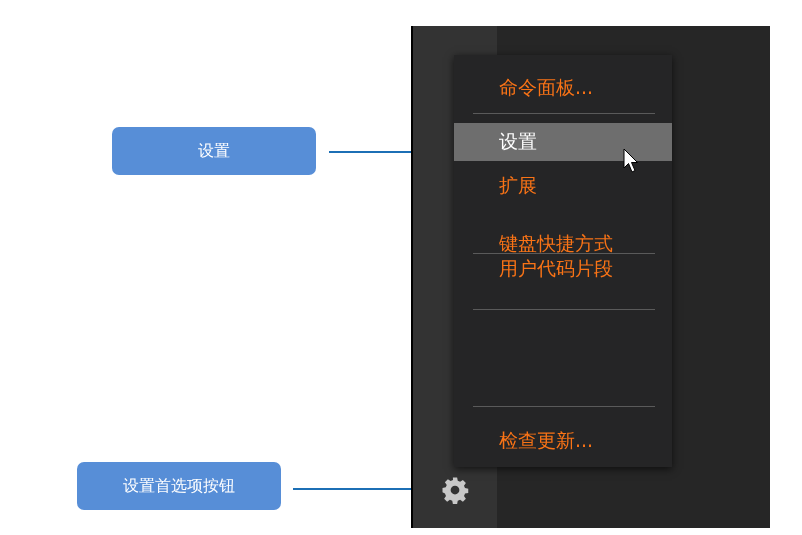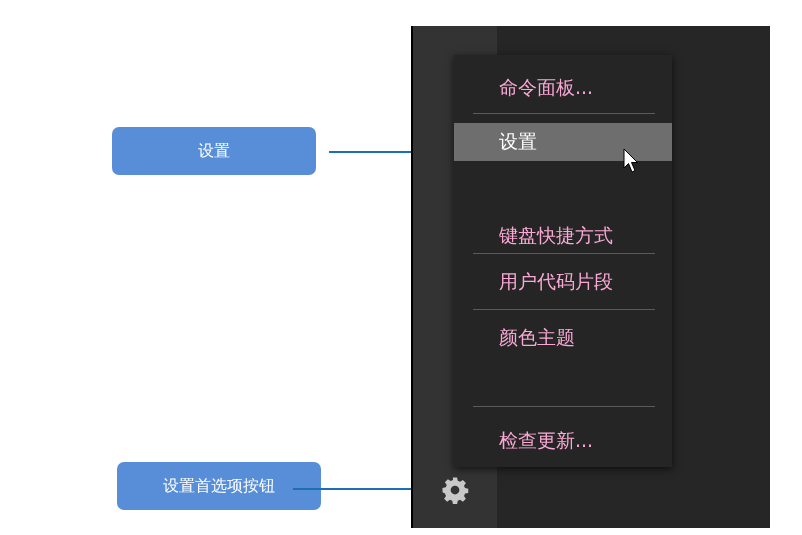--- a/index.html
+++ b/index.html
@@ -13,36 +13,36 @@
     }
     .arrow-line { position: absolute; height: 2px; background: #1c6fb5; }
     .arrow-head { position: absolute; width: 0; height: 0; border-top: 6px solid transparent; border-bottom: 6px solid transparent; border-left: 11px solid #1c6fb5; }
     .panel { position: absolute; left: 411px; top: 26px; width: 357px; height: 502px; background: #262626; border-left: 2px solid #000; }
     .activity-bar { position: absolute; left: 0; top: 0; width: 84px; height: 100%; background: #333333; }
     .gear { position: absolute; left: 27px; top: 449px; width: 30px; height: 30px; color: #c8c8c8; }
     .menu {
       position: absolute; left: 41px; top: 29px; width: 218px; height: 412px; background: #252526;
       box-shadow: 0 2px 8px rgba(0,0,0,0.65);
     }
-    .menu-item { position: absolute; left: 0; width: 218px; height: 38px; display: flex; align-items: center; color: #f9a8d4; font-size: 19px; }
+    .menu-item { position: absolute; left: 0; width: 218px; height: 38px; display: flex; align-items: center; color: #f97316; font-size: 19px; }
     .menu-item span { padding-left: 45px; }
     .menu-item.active { background: #6e6e6e; color: #ffffff; }
     .sep { position: absolute; left: 19px; width: 182px; height: 1px; background: #5a5a5a; }
     .cursor { position: absolute; left: 623px; top: 148px; width: 16px; height: 26px; }
   </style>
 </head>
 <body>
 
 <div class="callout" style="left:112px; top:127px; width:204px; height:48px;">
   <span>设置</span>
 </div>
 <div class="arrow-line" style="left:329px; top:151px; width:130px;"></div>
 <div class="arrow-head" style="left:457px; top:146px;"></div>
 
-<div class="callout" style="left:77px; top:462px; width:204px; height:48px;margin-left:40px;">
+<div class="callout" style="left:77px; top:462px; width:204px; height:48px;">
   <span>设置首选项按钮</span>
 </div>
 <div class="arrow-line" style="left:293px; top:488px; width:128px;"></div>
 <div class="arrow-head" style="left:419px; top:483px;"></div>
 
 <div class="panel">
   <div class="activity-bar"></div>
   <div class="gear">
     <svg viewBox="0 0 24 24" width="30" height="30">
       <path fill="#c8c8c8" d="M10.3 2h3.4l.5 2.6a8 8 0 0 1 1.9.8l2.2-1.5 2.4 2.4-1.5 2.2a8 8 0 0 1 .8 1.9l2.6.5v3.4l-2.6.5a8 8 0 0 1-.8 1.9l1.5 2.2-2.4 2.4-2.2-1.5a8 8 0 0 1-1.9.8l-.5 2.6h-3.4l-.5-2.6a8 8 0 0 1-1.9-.8l-2.2 1.5-2.4-2.4 1.5-2.2a8 8 0 0 1-.8-1.9L2 13.7v-3.4l2.6-.5a8 8 0 0 1 .8-1.9L3.9 5.7l2.4-2.4 2.2 1.5a8 8 0 0 1 1.9-.8zM12 8.5a3.5 3.5 0 1 0 0 7 3.5 3.5 0 0 0 0-7z"></path>
@@ -50,31 +50,31 @@
   </div>
 
   <div class="menu">
     <div class="menu-item" style="top:14px;">
         <span>命令面板...</span>
       </div>
     <div class="sep" style="top:58px;"></div>
     <div class="menu-item active" style="top:68px;">
         <span>设置</span>
       </div>
-    <div class="menu-item" style="top:162px;">
+    <div class="menu-item" style="top:112px;">
+        <span>扩展</span>
+      </div>
+    <div class="menu-item" style="top:170px;">
         <span>键盘快捷方式</span>
       </div>
     <div class="sep" style="top:198px;"></div>
-    <div class="menu-item" style="top:208px;">
+    <div class="menu-item" style="top:195px;">
         <span>用户代码片段</span>
       </div>
     <div class="sep" style="top:254px;"></div>
-    <div class="menu-item" style="top:264px;">
-        <span>颜色主题</span>
-      </div>
     <div class="sep" style="top:351px;"></div>
     <div class="menu-item" style="top:361px;align-items:flex-end;">
         <span>检查更新...</span>
       </div>
   </div>
 </div>
 
 <div class="cursor">
   <svg viewBox="0 0 16 26" width="16" height="26">
     <path d="M1 1 L1 20 L5.5 15.5 L9 24 L12 22.5 L8.5 14.5 L14.5 14.5 Z" fill="#ffffff" stroke="#000" stroke-width="1"></path>

